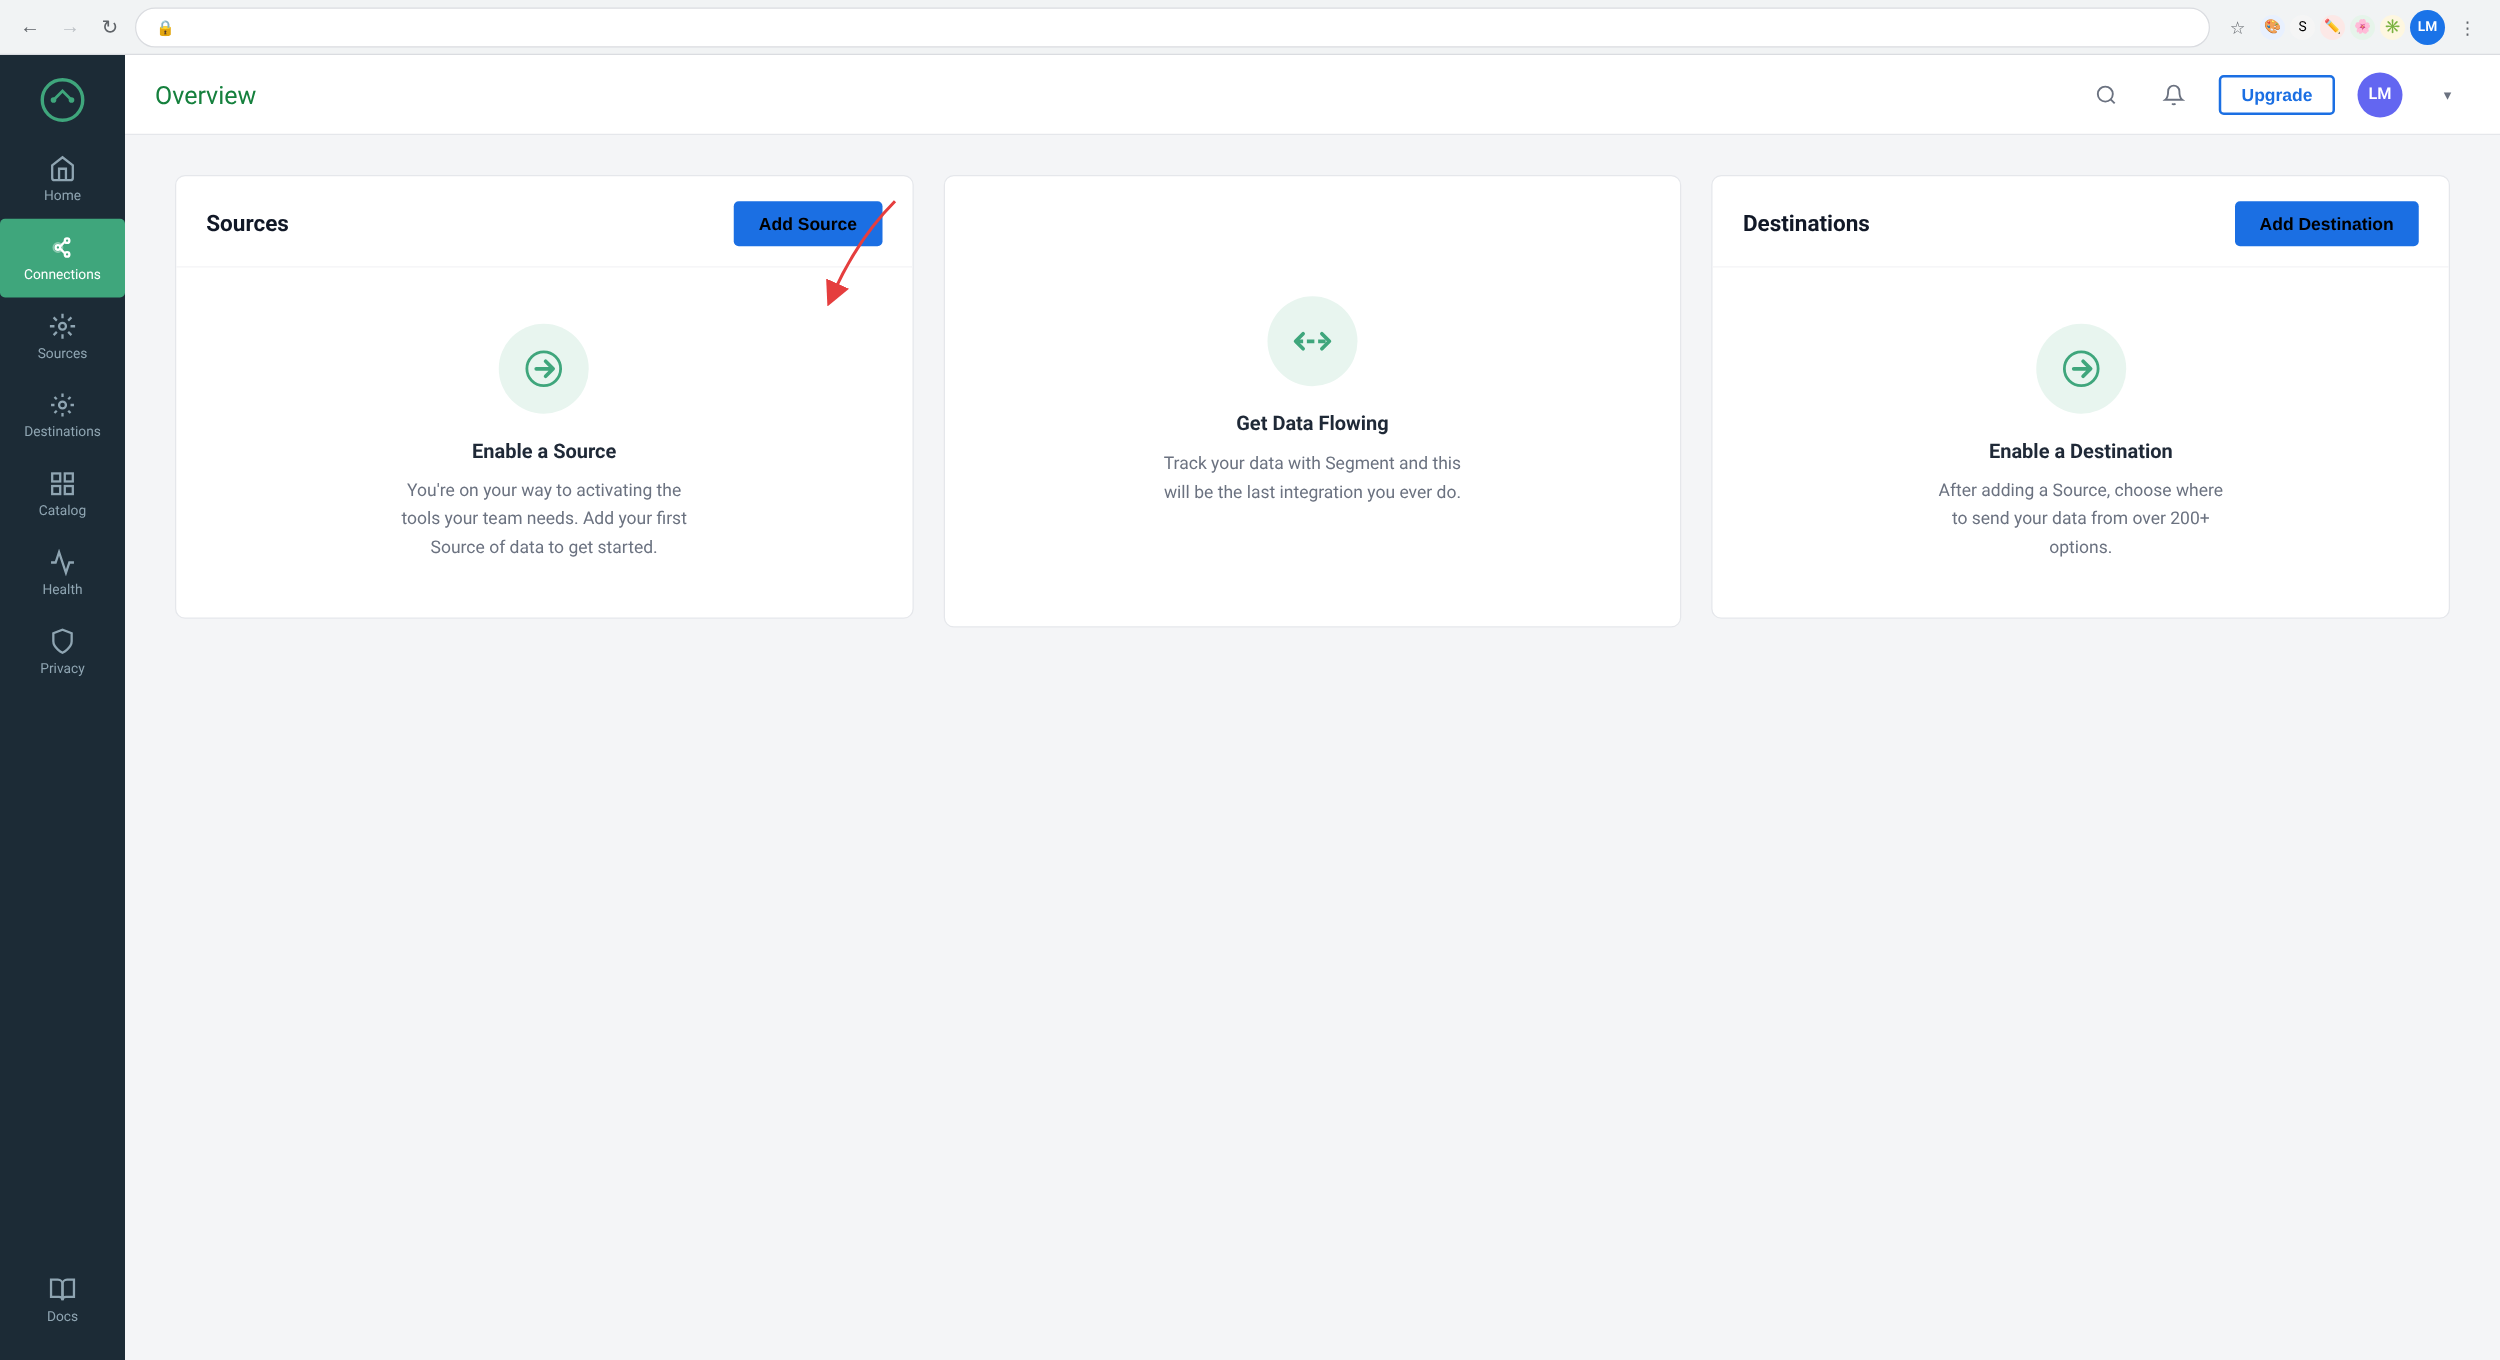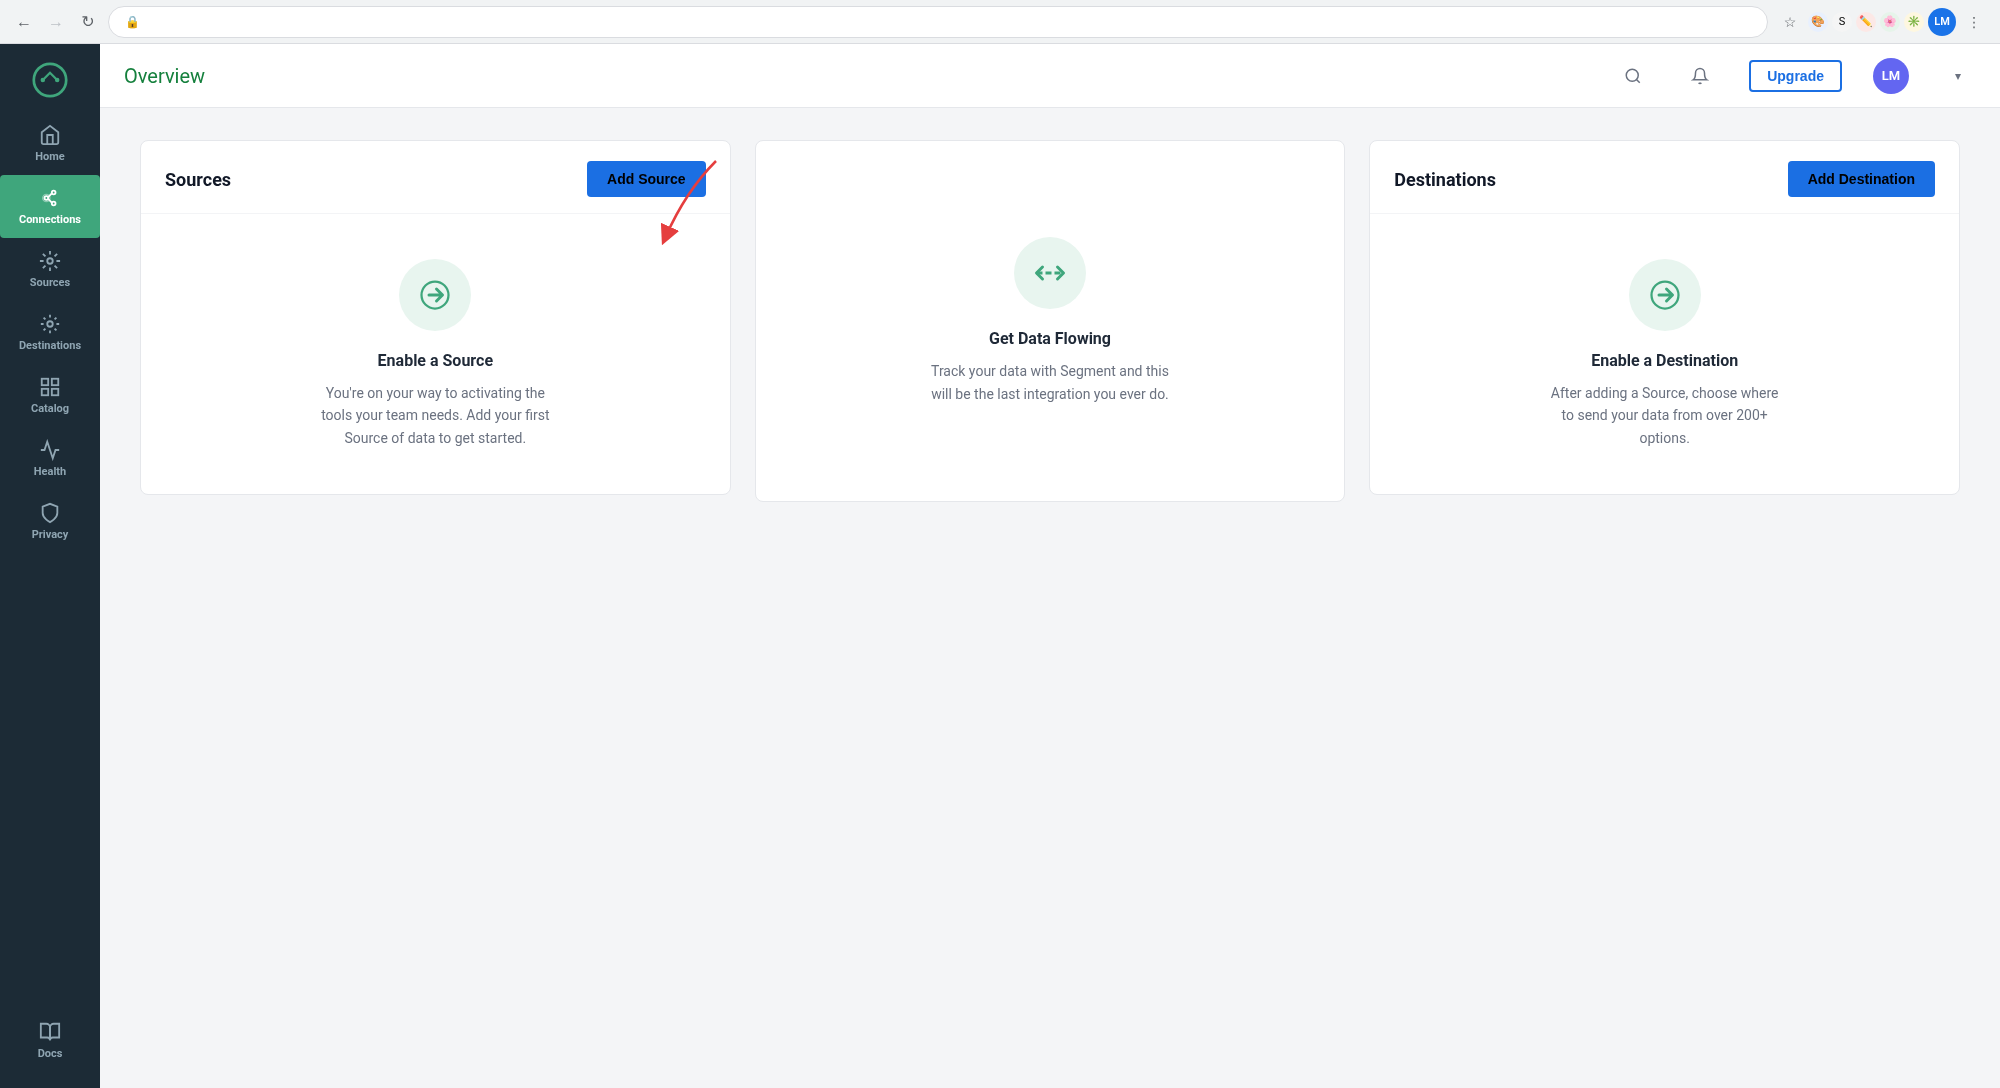--- a/index.html
+++ b/index.html
@@ -103,21 +103,21 @@
       padding: 12px 8px;
       cursor: pointer;
       color: #8fa5b2;
       font-size: 11px;
       gap: 4px;
       border-radius: 4px;
       transition: background 0.15s;
     }
     .sidebar-item.active { background: #3fa67c; color: white; }
     .sidebar-item svg { width: 22px; height: 22px; }
-    .sidebar-item span { font-size: 11px; font-weight: 700; }
+    .sidebar-item span { font-size: 11px; font-weight: 400; }
 
     
     .main-content {
       flex: 1;
       display: flex;
       flex-direction: column;
       overflow: hidden;
     }
 
     
@@ -132,21 +132,21 @@
       flex-shrink: 0;
     }
     .topbar-title {
       font-size: 20px;
       font-weight: 400;
       color: #15803d;
     }
     .topbar-actions {
       display: flex;
       align-items: center;
-      gap: 31px;
+      gap: 18px;
     }
     .topbar-icon-btn {
       width: 36px; height: 36px;
       border: none; background: none;
       cursor: pointer;
       color: #6b7280;
       font-size: 18px;
       display: flex; align-items: center; justify-content: center;
       border-radius: 50%;
     }

